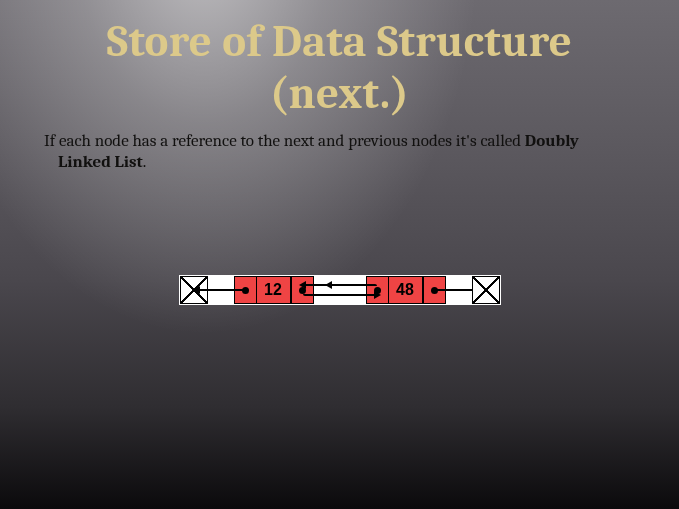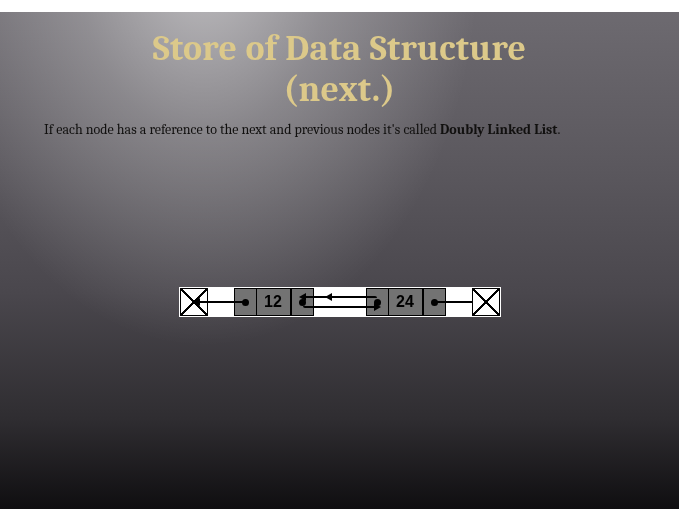--- a/index.html
+++ b/index.html
@@ -24,29 +24,28 @@
         #5b585e 30%,
         #4a474d 55%,
         #2f2d31 80%,
         #0b0a0c 100%);
     box-sizing: border-box;
   }
   .title {
     text-align: center;
     color: #dcc98a;
     font-weight: 700;
-    font-size: 36px;
+    font-size: 45px;
     line-height: 1.15;
     padding-top: 16px;
     letter-spacing: 0.3px;
-    margin-top: 12px;
   }
   .body-text {
     color: #11100f;
-    font-size: 14px;
+    font-size: 17px;
     line-height: 1.25;
     padding: 10px 44px 0 44px;
     text-indent: -14px;
     margin-left: 14px;
   }
   .body-text .bold {
     font-weight: 700;
   }
   .diagram-wrap {
     position: absolute;
@@ -82,21 +81,21 @@
   }
   .nullbox::after {
     background: linear-gradient(to bottom right,
       transparent calc(50% - 1px), #000 calc(50% - 1px), #000 calc(50% + 1px), transparent calc(50% + 1px));
   }
   .node {
     display: flex;
     height: 28px;
     border: 1.5px solid #000;
     box-sizing: border-box;
-    background: #737373;
+    background: #ef4444;
   }
   .cell {
     display: flex;
     align-items: center;
     justify-content: center;
     box-sizing: border-box;
   }
   .ptr {
     width: 22px;
     border-right: 1.5px solid #000;
@@ -211,21 +210,21 @@
 
       <div class="gap mid">
         <div class="arrow left"></div>
         <div class="arrow right"></div>
       </div>
 
       <div class="node">
         <div class="cell ptr">
             <div class="dot"></div>
           </div>
-        <div class="cell val">24</div>
+        <div class="cell val">48</div>
         <div class="cell ptr">
             <div class="dot"></div>
           </div>
       </div>
 
       <div class="gap tonull rightside">
         <div class="arrow"></div>
       </div>
 
       <div class="nullbox"></div>

